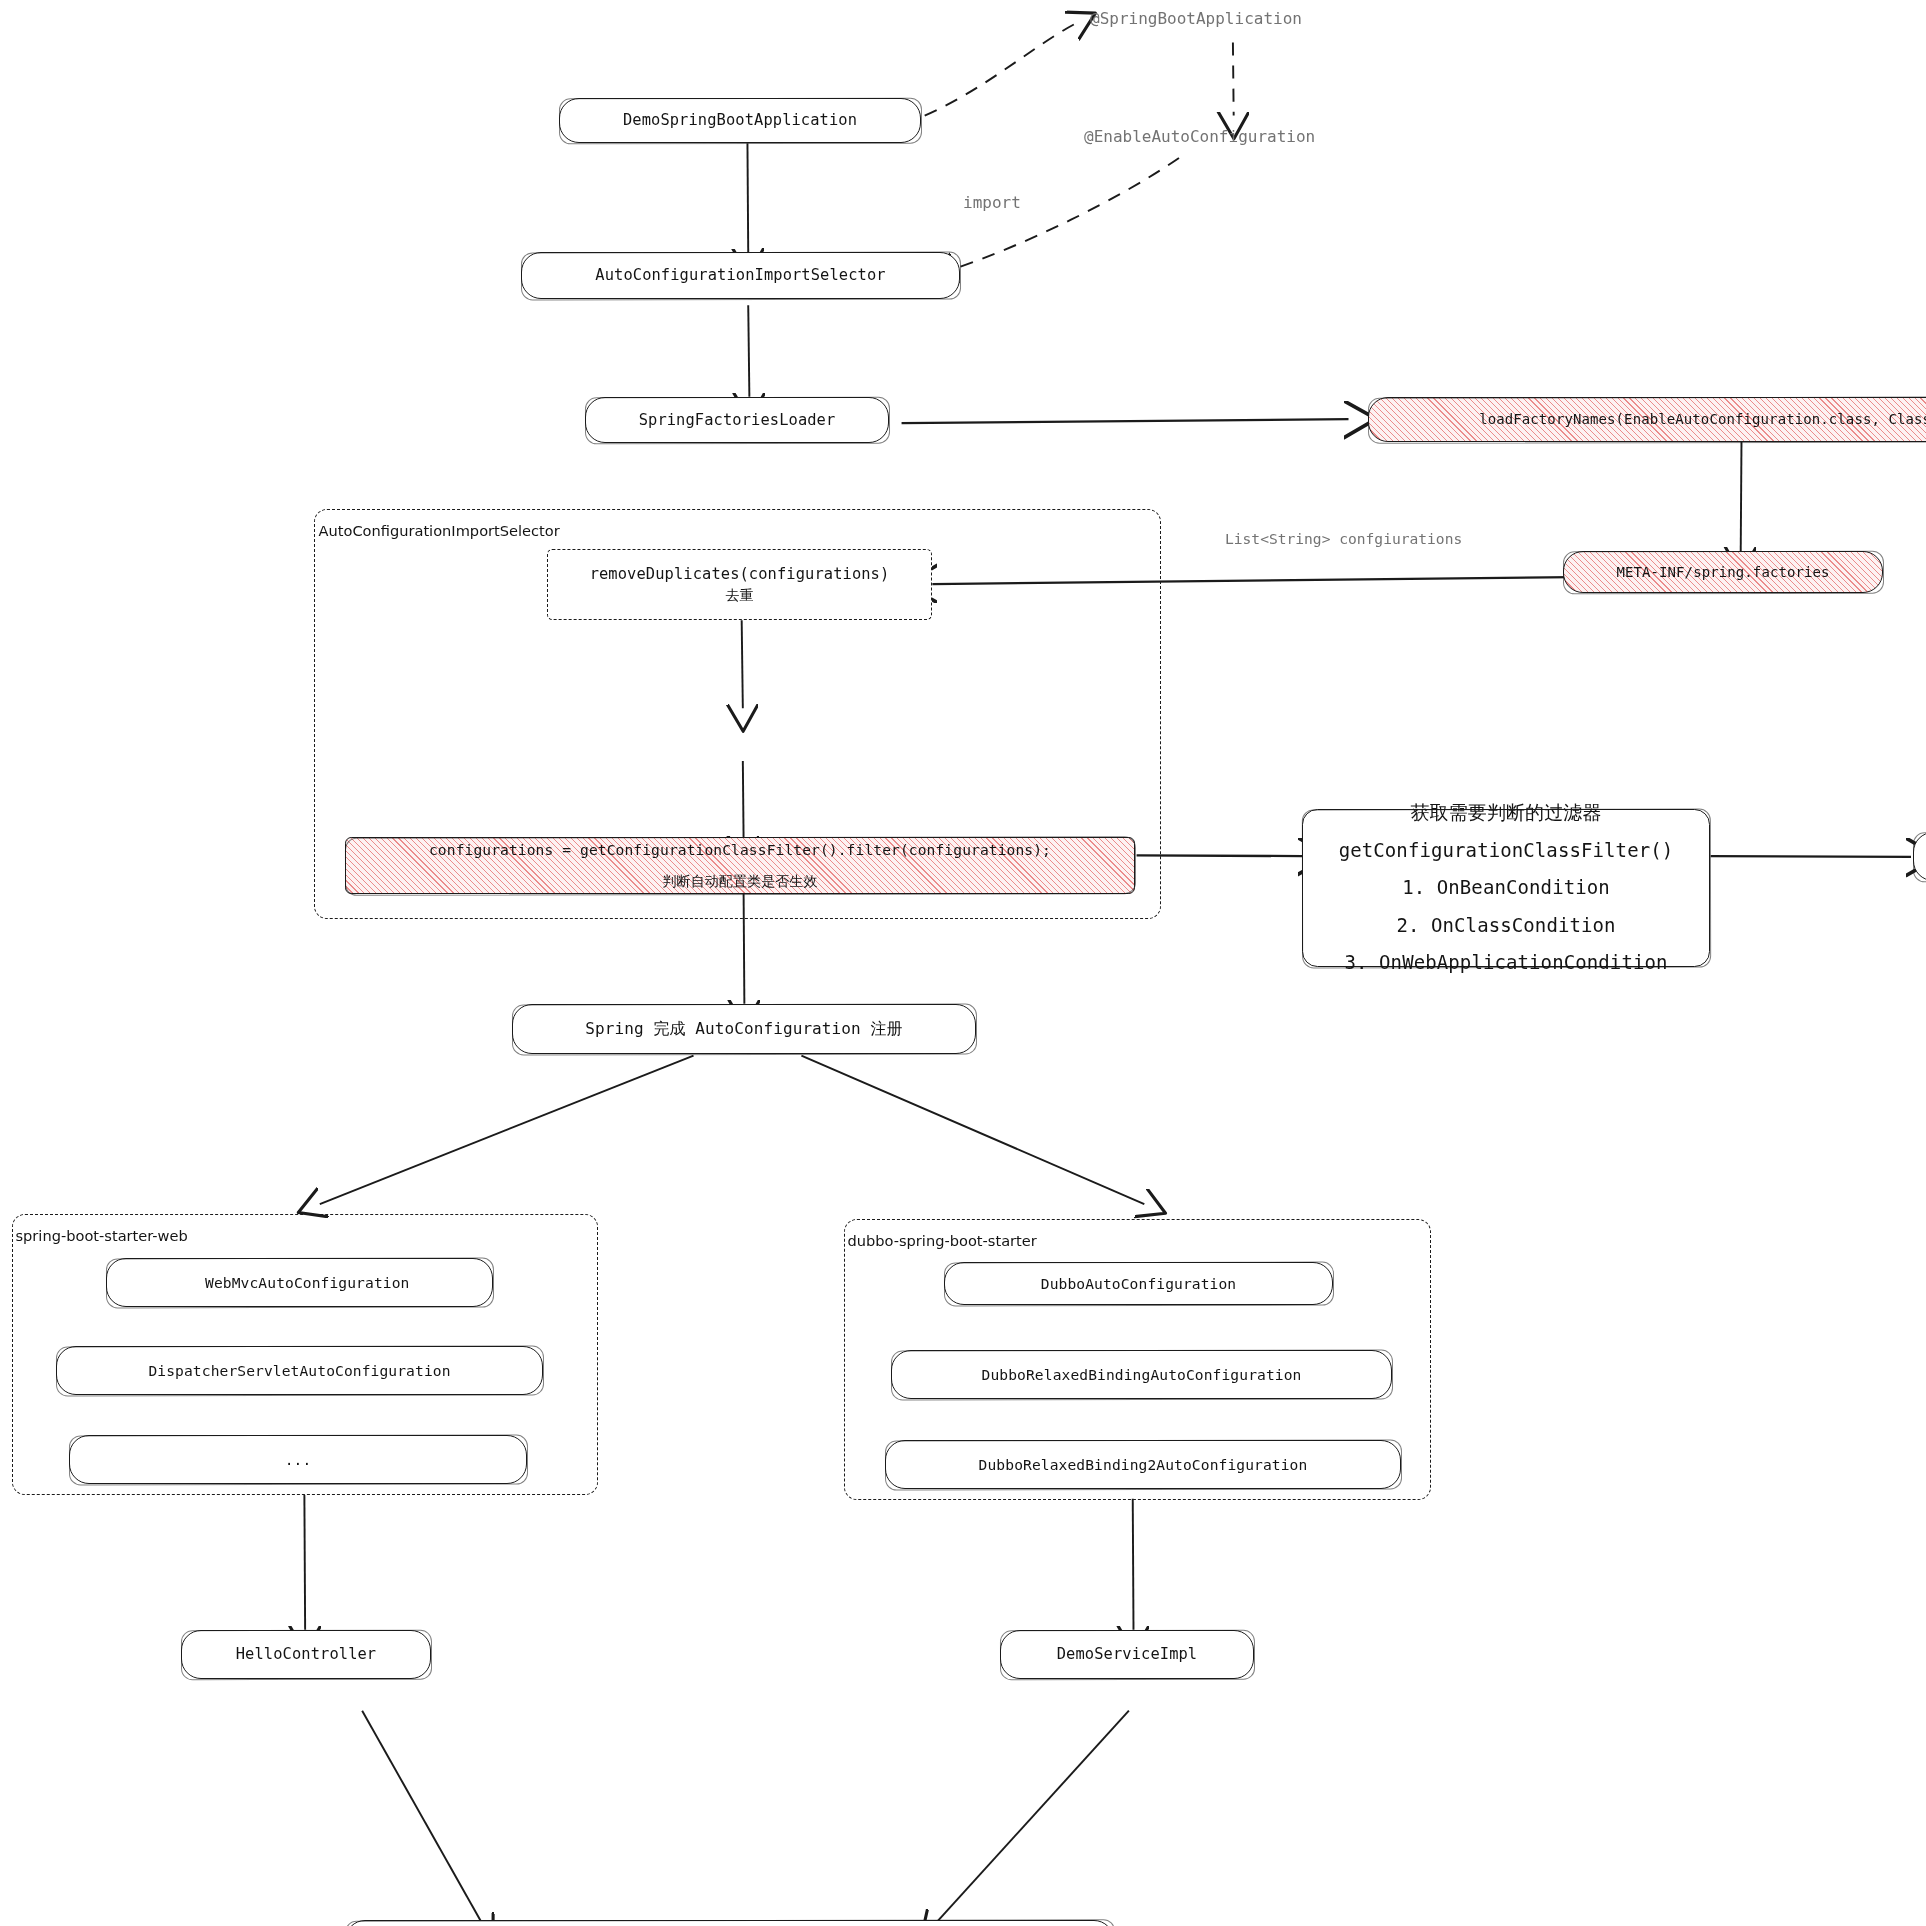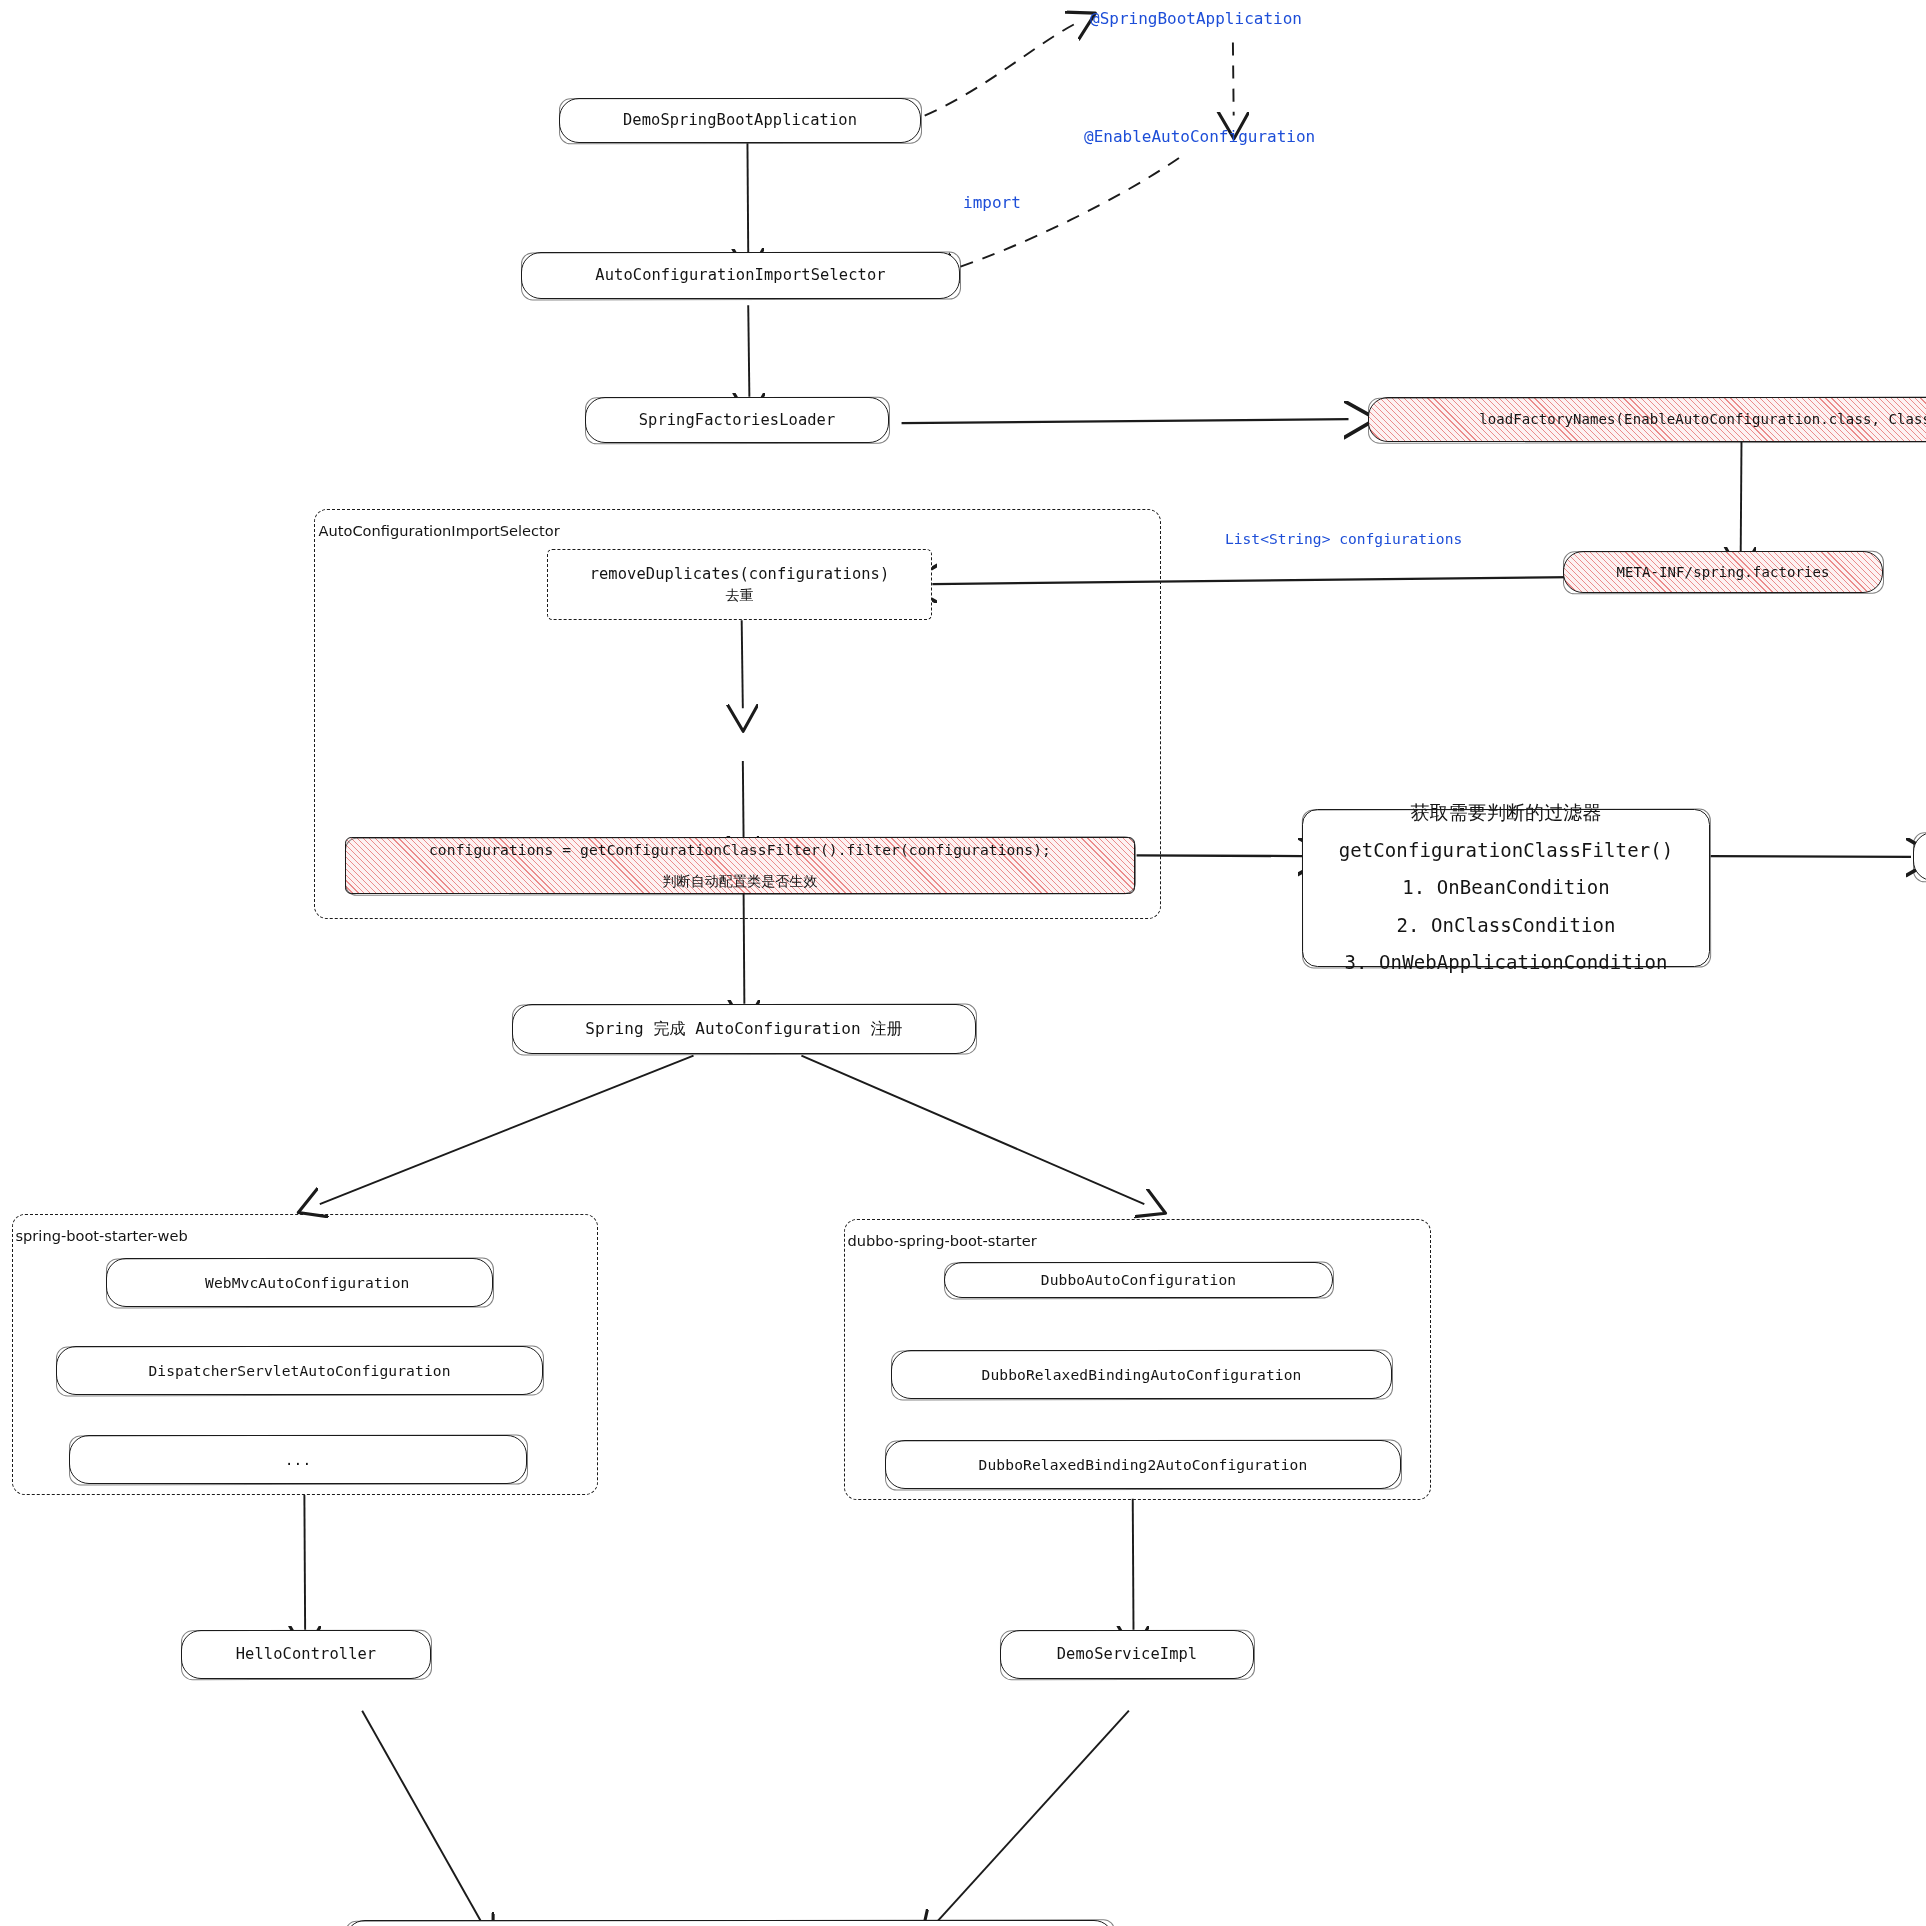--- a/index.html
+++ b/index.html
@@ -82,21 +82,21 @@
     border-radius:5.4px;
     background:#ffffff;
   }
   .node.dashed::after{display:none;}
 
   
   .flabel{
     position:absolute;
     font-family:"DejaVu Sans Mono","Liberation Mono",monospace;
     font-size:16px;
-    color:#1d4ed8;
+    color:#737373;
     white-space:nowrap;
   }
   .flabel.small{font-size:14.6px;}
 </style>
 </head>
 <body>
 
 <div id="stage">
 
   <svg id="edges" viewBox="0 0 5858 5126" xmlns="http://www.w3.org/2000/svg">
@@ -218,21 +218,21 @@
     <span>DispatcherServletAutoConfiguration</span>
   </div>
 
   <div class="node" style="left:69px;top:1435px;width:458px;height:49px;font-size:14.6px;">
     <span>...</span>
   </div>
 
   <div class="group" style="left:844px;top:1219px;width:587px;height:281px;"></div>
   <div class="group-label" style="left:846px;top:1232px;">dubbo-spring-boot-starter</div>
 
-  <div class="node" style="left:944px;top:1262px;width:389px;height:36px;font-size:14.6px;">
+  <div class="node" style="left:944px;top:1262px;width:389px;height:43px;font-size:14.6px;">
     <span>DubboAutoConfiguration</span>
   </div>
 
   <div class="node" style="left:891px;top:1350px;width:501px;height:49px;font-size:14.6px;">
     <span>DubboRelaxedBindingAutoConfiguration</span>
   </div>
 
   <div class="node" style="left:885px;top:1440px;width:516px;height:49px;font-size:14.6px;">
     <span>DubboRelaxedBinding2AutoConfiguration</span>
   </div>

